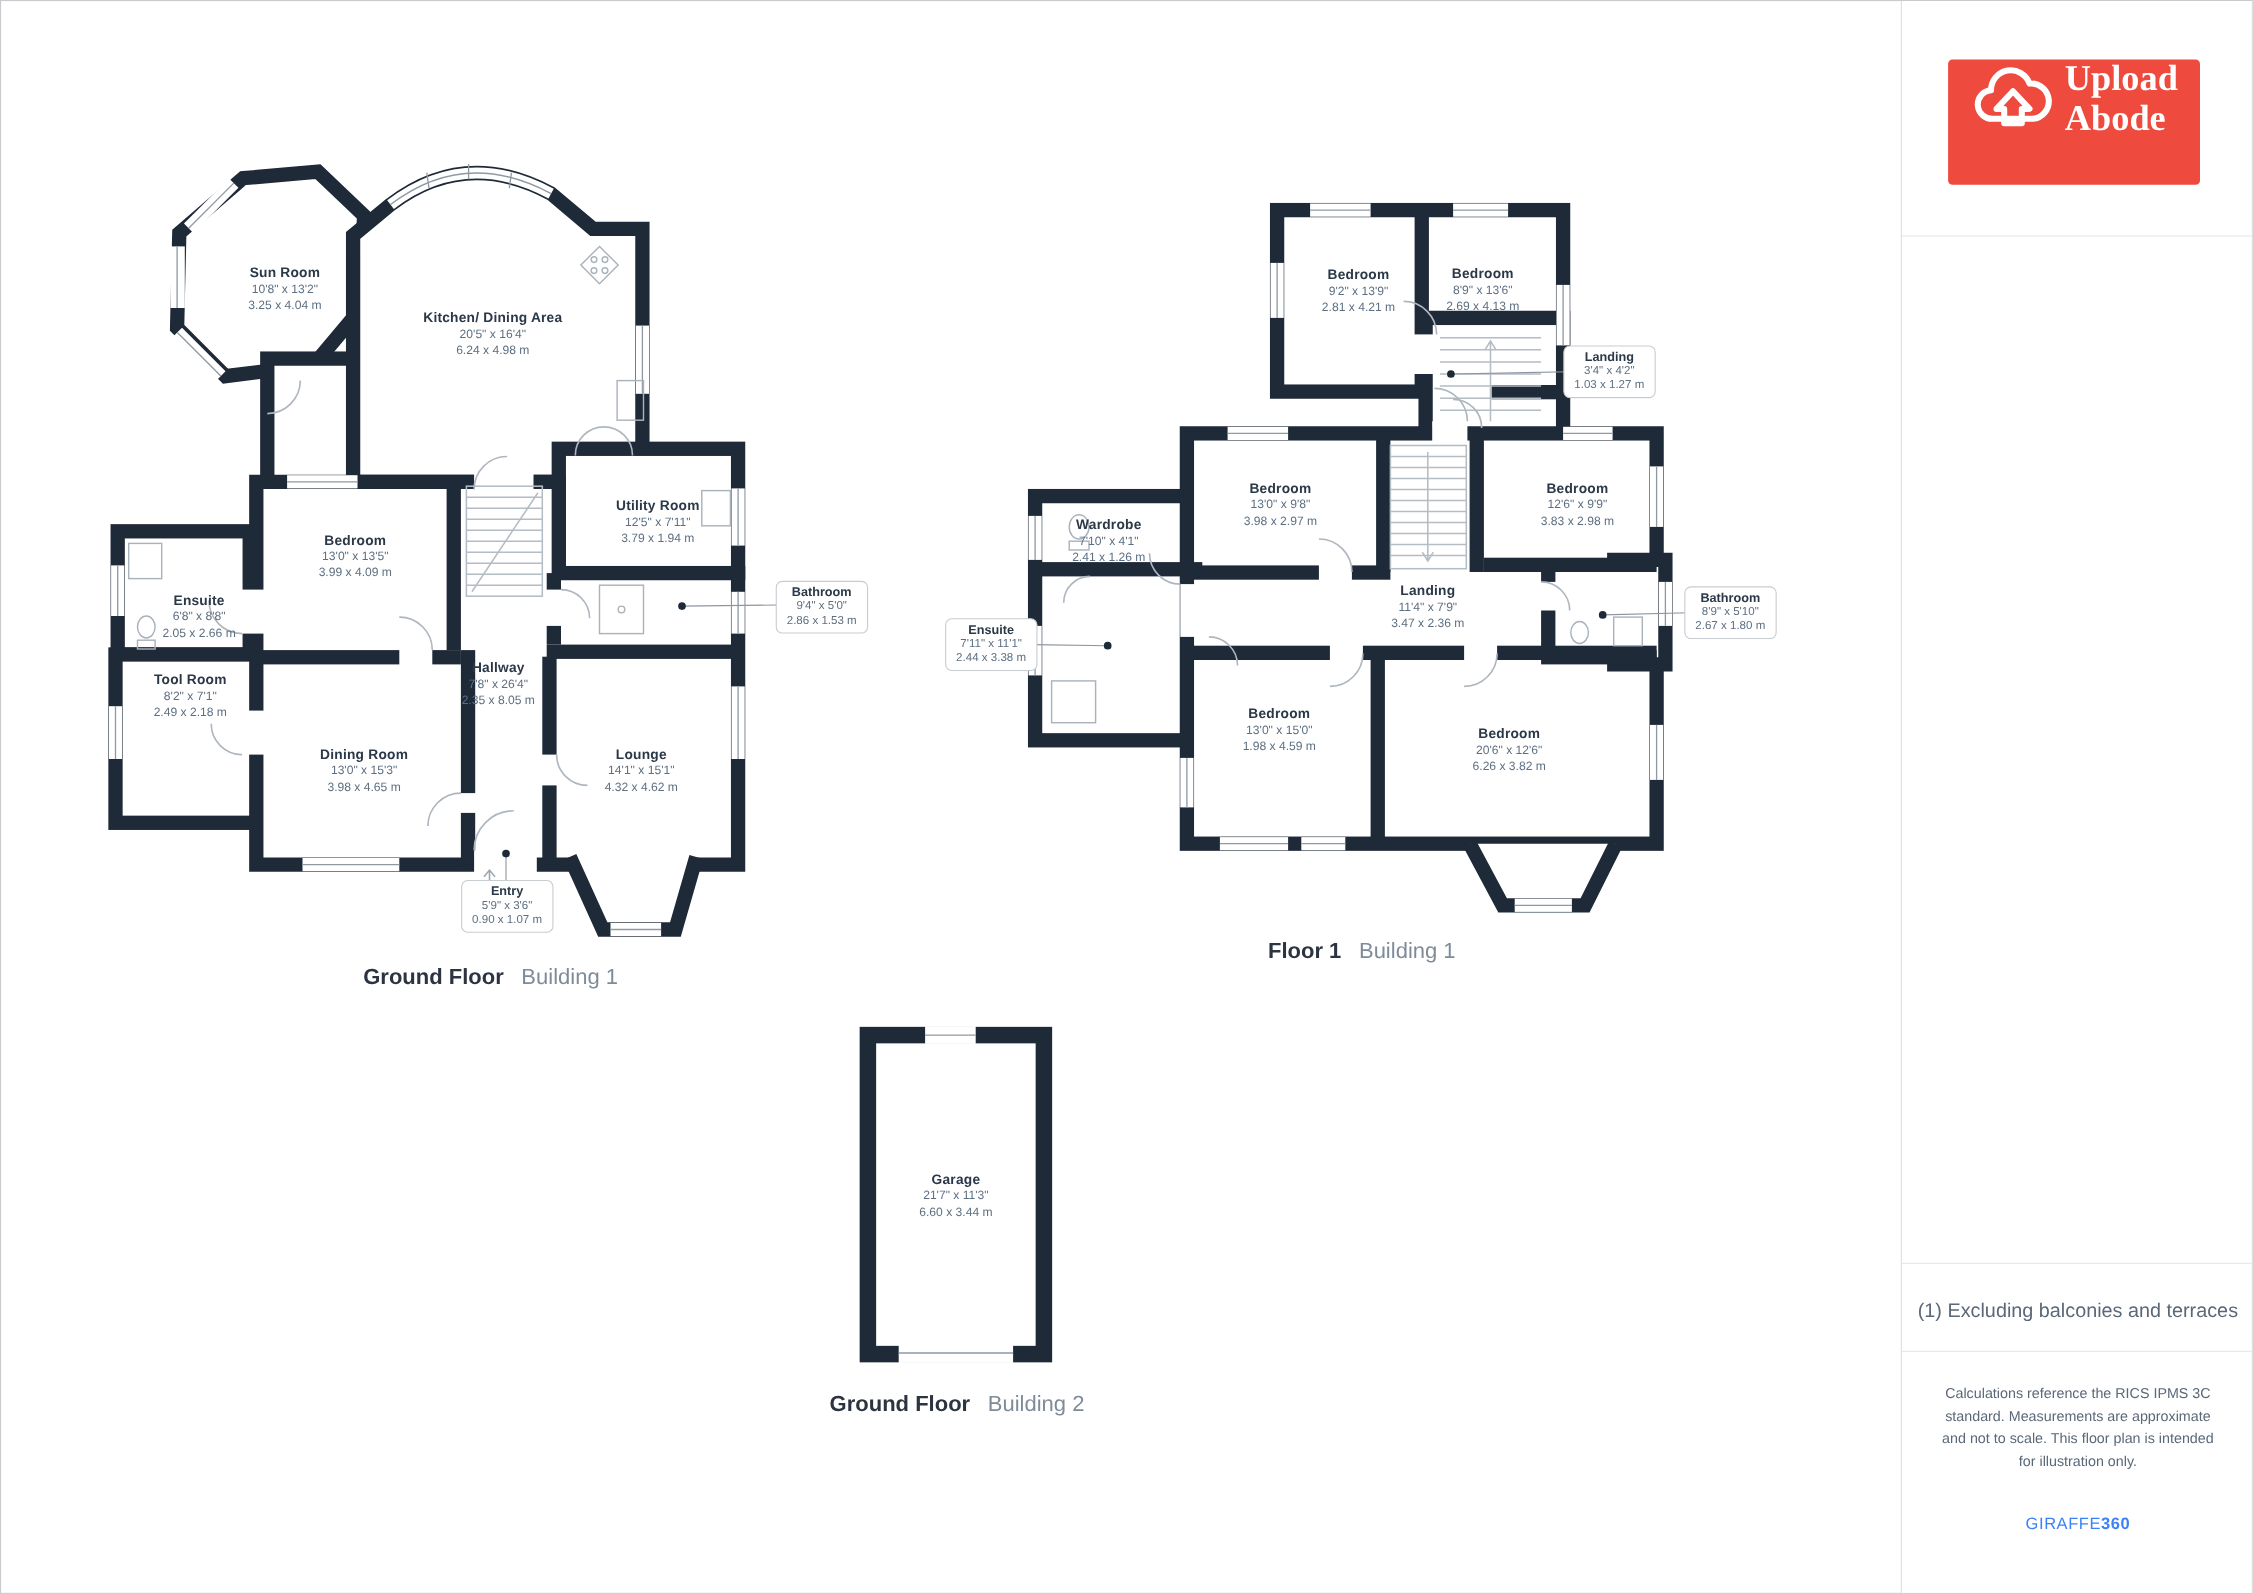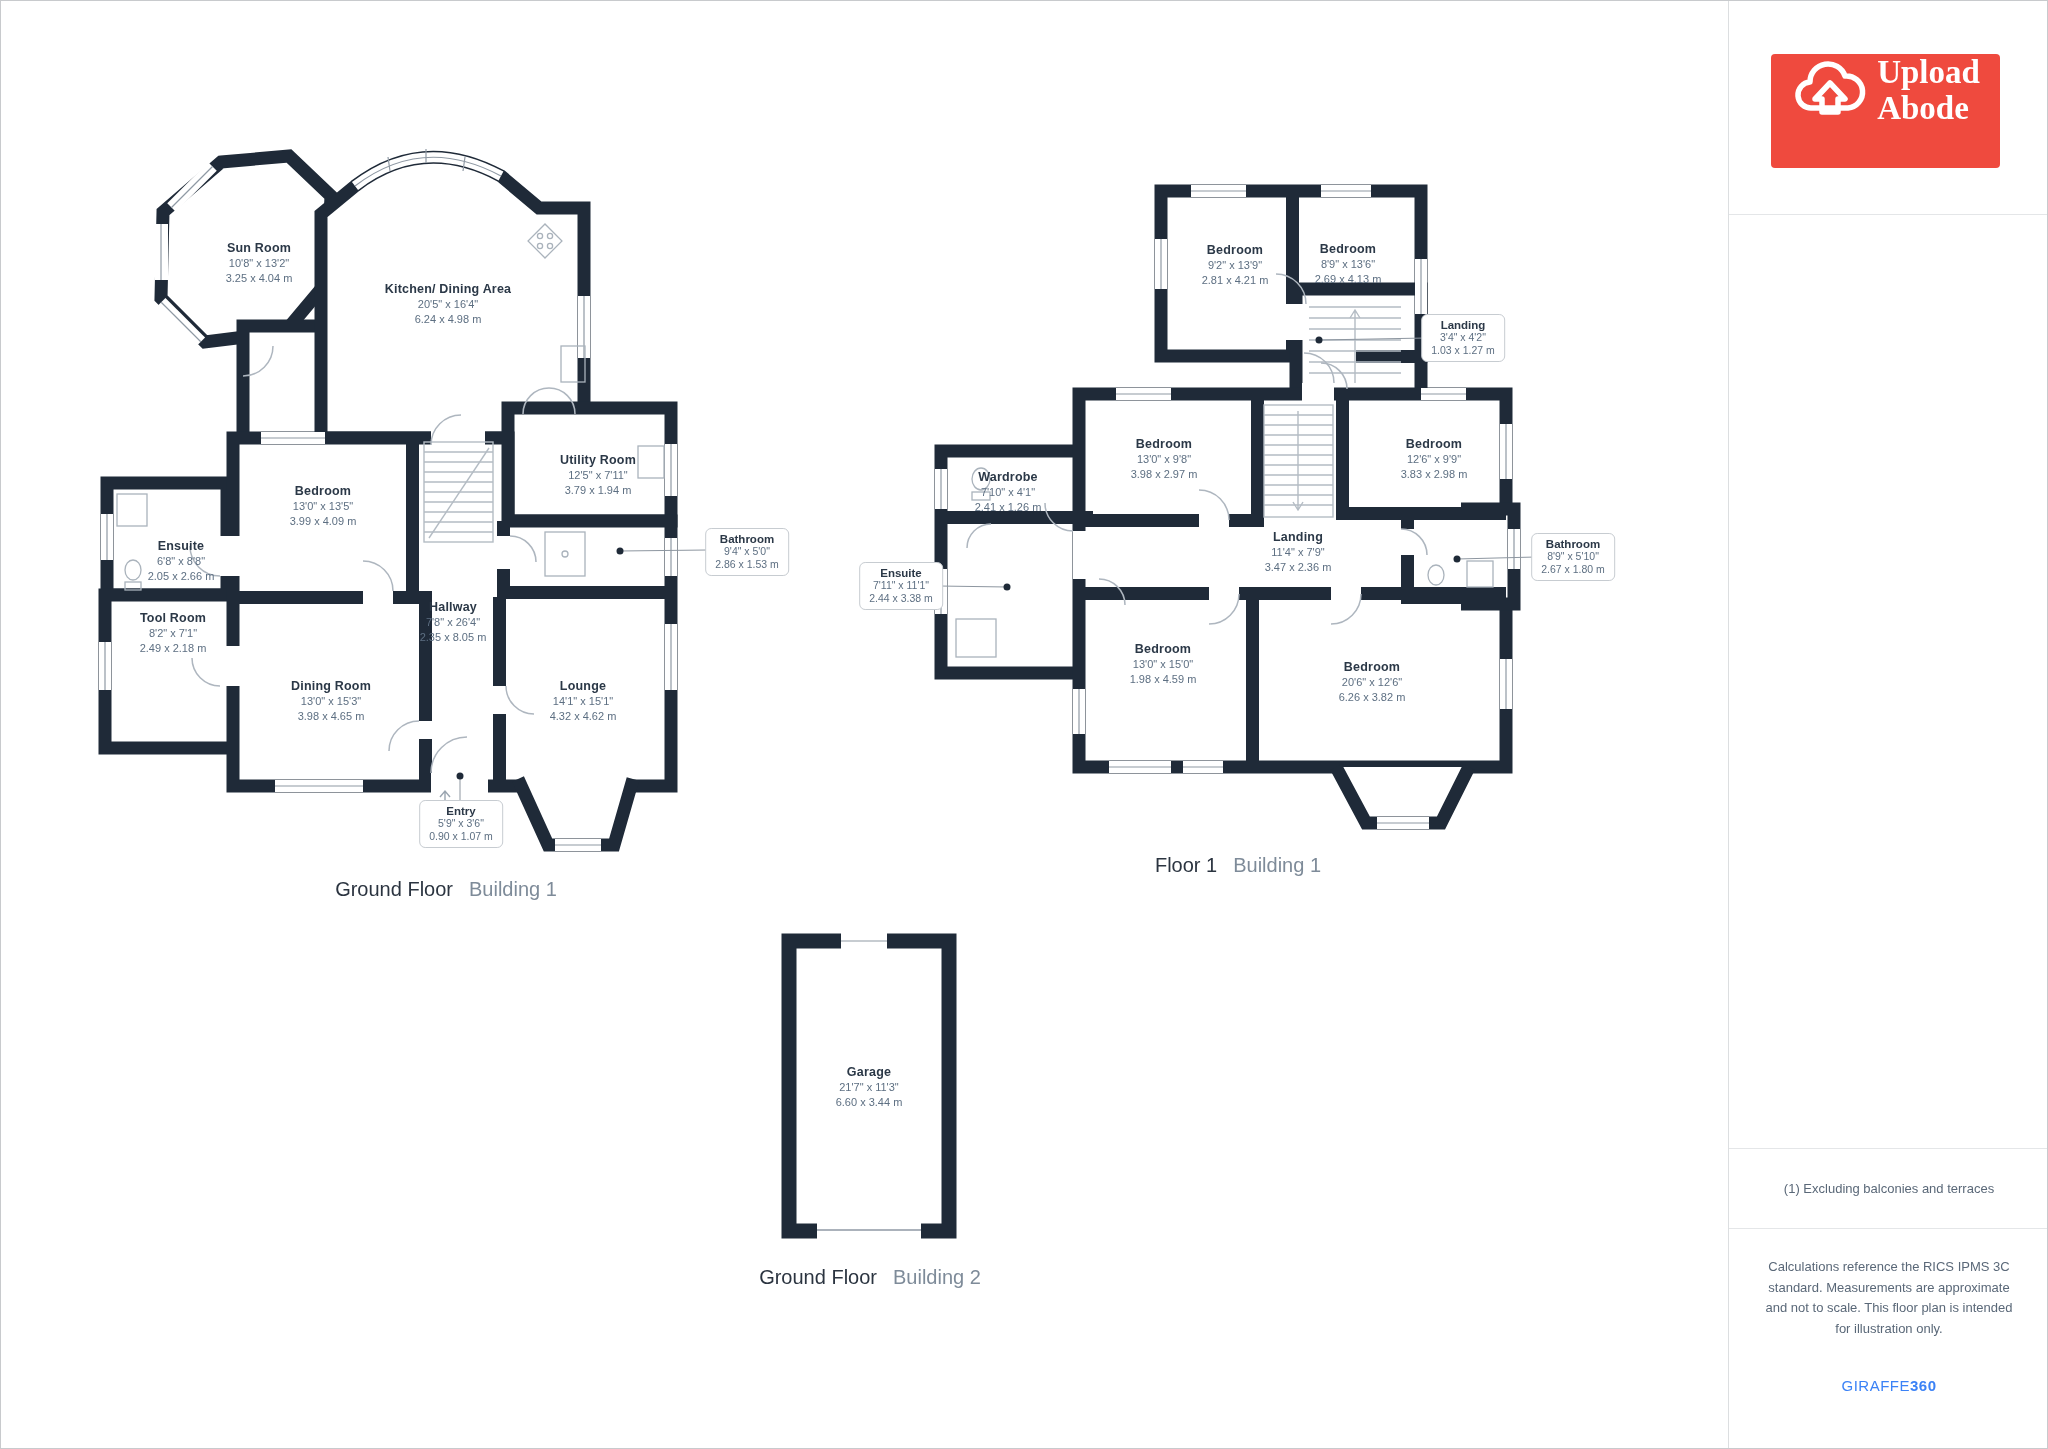--- a/index.html
+++ b/index.html
@@ -8,34 +8,34 @@
   .plan{position:absolute;}
   
   .room-label{position:absolute;transform:translate(-50%,-50%);text-align:center;white-space:nowrap;z-index:5;}
   .room-label .rn{font-size:12.5px;font-weight:700;color:#2b3847;letter-spacing:.2px;}
   .room-label .rd{font-size:11px;color:#5d6f82;line-height:14px;margin-top:1px;}
   .callout{position:absolute;transform:translate(-50%,-50%);text-align:center;white-space:nowrap;z-index:6;
            background:#fff;border:1px solid #c7ccd1;border-radius:6px;padding:4px 9px;}
   .callout .rn{font-size:11.5px;font-weight:700;color:#2b3847;}
   .callout .rd{font-size:10.5px;color:#5d6f82;line-height:13px;}
   .caption{position:absolute;transform:translate(-50%,-50%);white-space:nowrap;font-size:20px;z-index:5;}
-  .caption .cb{font-weight:400;color:#2b3440;}
+  .caption .cb{font-weight:700;color:#2b3440;}
   .caption .cl{color:#7e8b99;margin-left:16px;}
   
   .sidebar{position:absolute;left:1727px;top:0;width:320px;height:1449px;background:#fff;border-left:1px solid #dcdee0;}
   .sb-divider{position:absolute;left:0;width:100%;height:1px;background:#e4e6e8;}
   .logo{position:absolute;left:42px;top:53px;width:229px;height:114px;background:#ef4a3e;border-radius:4px;
         display:flex;justify-content:center;}
   .logo-text{font-family:"Liberation Serif", serif;font-weight:700;color:#fff;font-size:33px;line-height:36px;margin-left:10px;}
   .area-block{position:absolute;top:620px;left:0;width:100%;text-align:center;}
   .area-title{font-size:19px;font-weight:700;color:#2f3b4a;}
   .area-title .sup{font-size:10px;vertical-align:super;font-weight:700;}
   .area-val{font-size:17px;color:#54626f;margin-top:11px;}
   .area-val .sup{font-size:10px;vertical-align:super;}
-  .footnote{position:absolute;top:1180px;left:0;width:100%;text-align:center;font-size:13px;color:#5a6878;}
+  .footnote{position:absolute;top:1180px;left:0;width:100%;text-align:center;font-size:18px;color:#5a6878;}
   .disclaimer{position:absolute;top:1256px;left:30px;width:260px;text-align:center;font-size:13px;line-height:20.5px;color:#5a6878;}
   .brand{position:absolute;top:1376px;left:0;width:100%;text-align:center;font-size:15px;color:#3b82f6;letter-spacing:.5px;}
   .brand .b{font-weight:700;}
 </style>
 </head>
 <body>
 
 <div class="page">
 
   <svg class="plan" style="left:92px;top:145px" width="710" height="715" viewBox="0 0 710 715">

